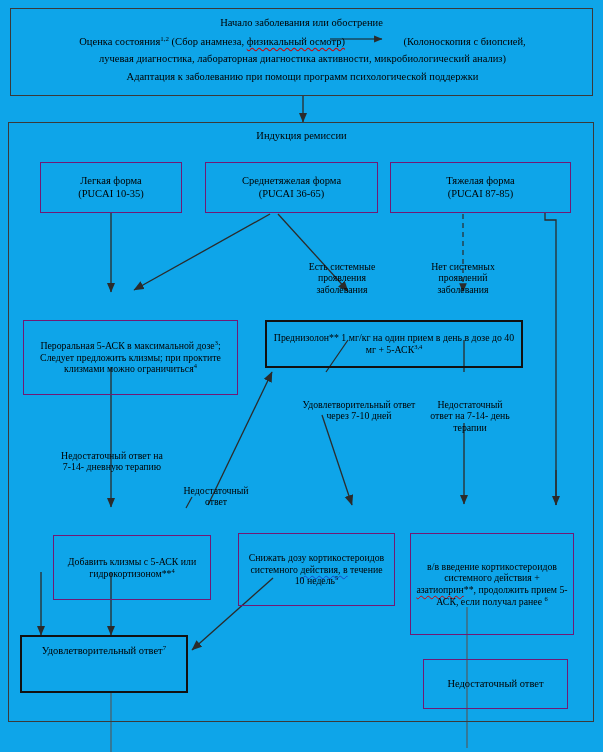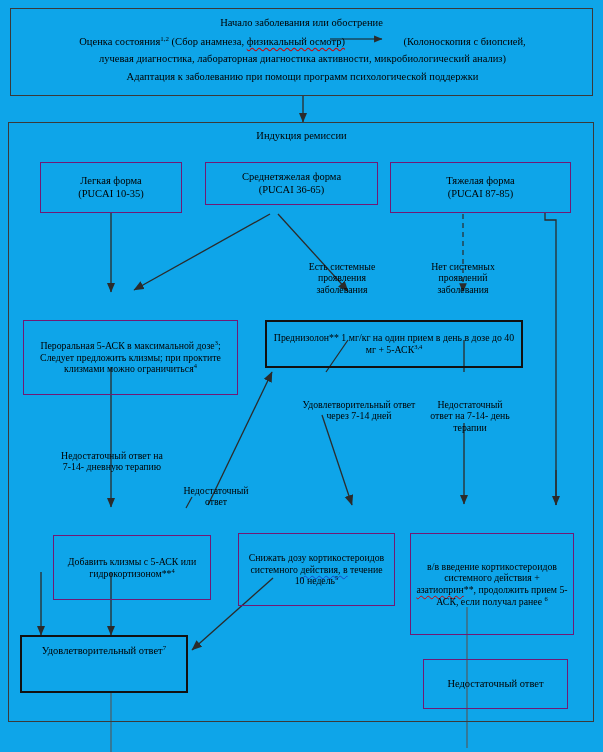--- a/index.html
+++ b/index.html
@@ -148,39 +148,39 @@
 
   <div class="label t11" style="left:0px; top:130px; width:603px;">Индукция ремиссии</div>
 
   <div class="node t11" style="left:40px; top:162px; width:142px; height:51px;">
     <span class="txt">
       <span class="topbox-line">Легкая форма</span>
       <span class="topbox-line">(PUCAI 10-35)</span>
     </span>
   </div>
 
-  <div class="node t11" style="left:205px; top:162px; width:173px; height:43px;">
+  <div class="node t11" style="left:205px; top:162px; width:173px; height:51px;">
     <span class="txt">
       <span class="topbox-line">Среднетяжелая форма</span>
       <span class="topbox-line">(PUCAI 36-65)</span>
     </span>
   </div>
 
   <div class="node t11" style="left:390px; top:162px; width:181px; height:51px;">
     <span class="txt">
       <span class="topbox-line">Тяжелая форма</span>
       <span class="topbox-line">(PUCAI 87-85)</span>
     </span>
   </div>
 
   <div class="label t10" style="left:296px; top:233px; width:92px;">Есть системные проявления заболевания</div>
 
   <div class="label t10" style="left:415px; top:233px; width:96px;">Нет системных проявлений заболевания</div>
 
-  <div class="label t10" style="left:297px; top:371px; width:124px;">Удовлетворительный ответ через 7-14 дней</div>
+  <div class="label t10" style="left:297px; top:371px; width:124px;">Удовлетворительный ответ через 7-10 дней</div>
 
   <div class="label t10" style="left:426px; top:371px; width:88px;">Недостаточный ответ на 7-14- день терапии</div>
 
   <div class="label t10" style="left:60px; top:422px; width:104px;">Недостаточный ответ на 7-14- дневную терапию</div>
 
   <div class="label t10" style="left:172px; top:457px; width:88px;">Недостаточный ответ</div>
 
   <div class="node t10" style="left:23px; top:292px; width:215px; height:75px;">
     <span class="txt" style="padding:0 8px;">
       <span>Пероральная 5-АСК в максимальной дозе</span><sup>3</sup><span>; Следует предложить клизмы; при проктите клизмами можно ограничиться</span><sup>4</sup>

